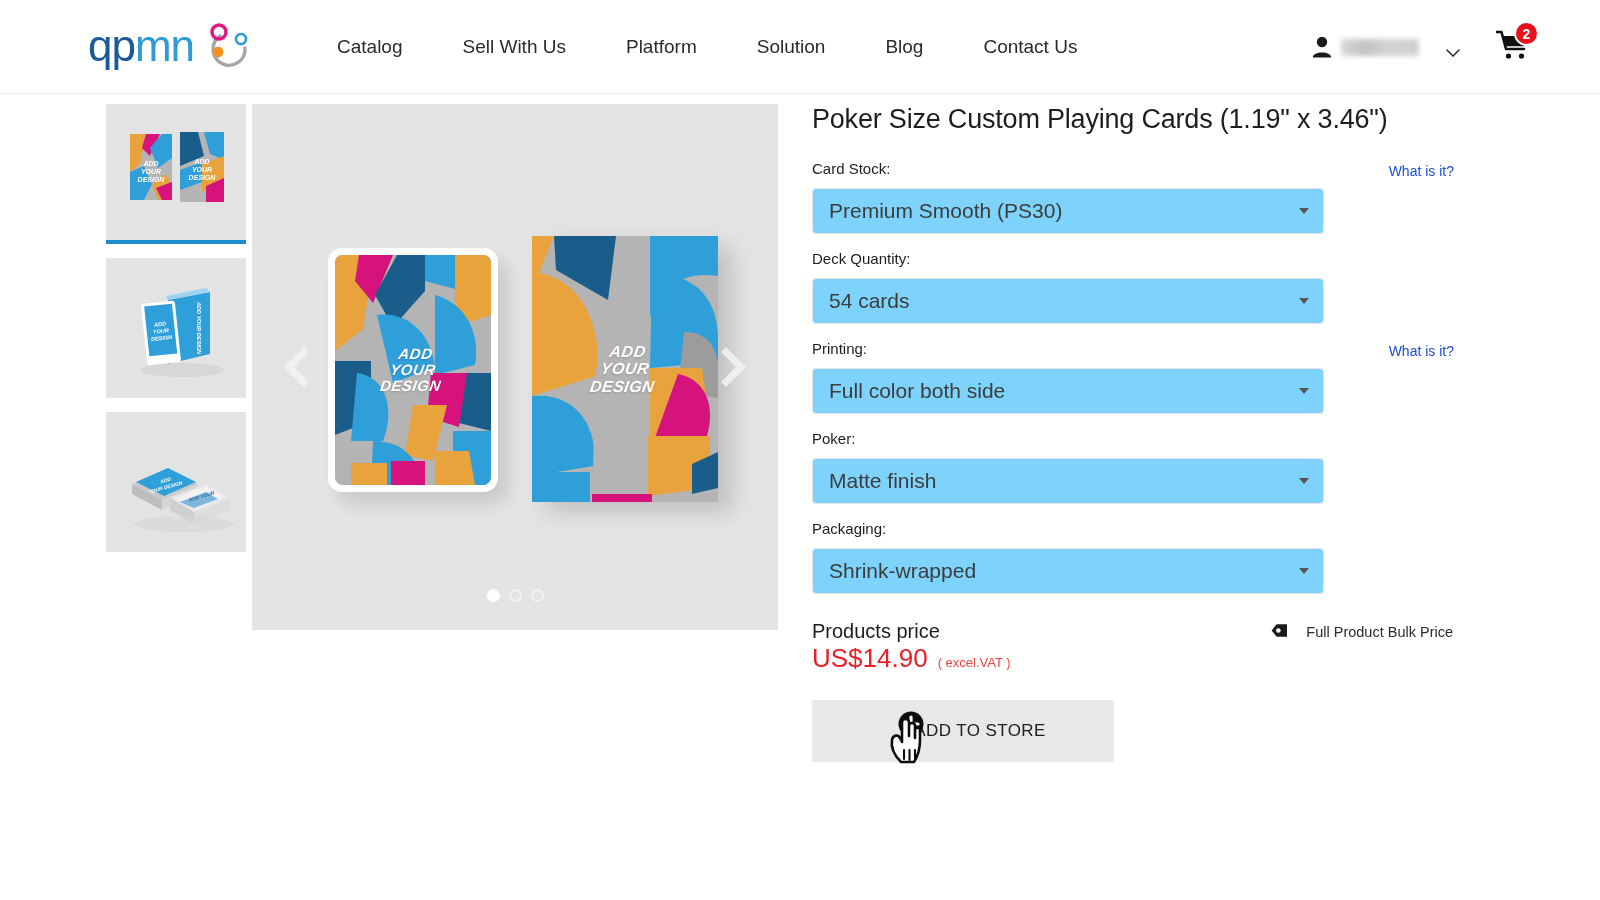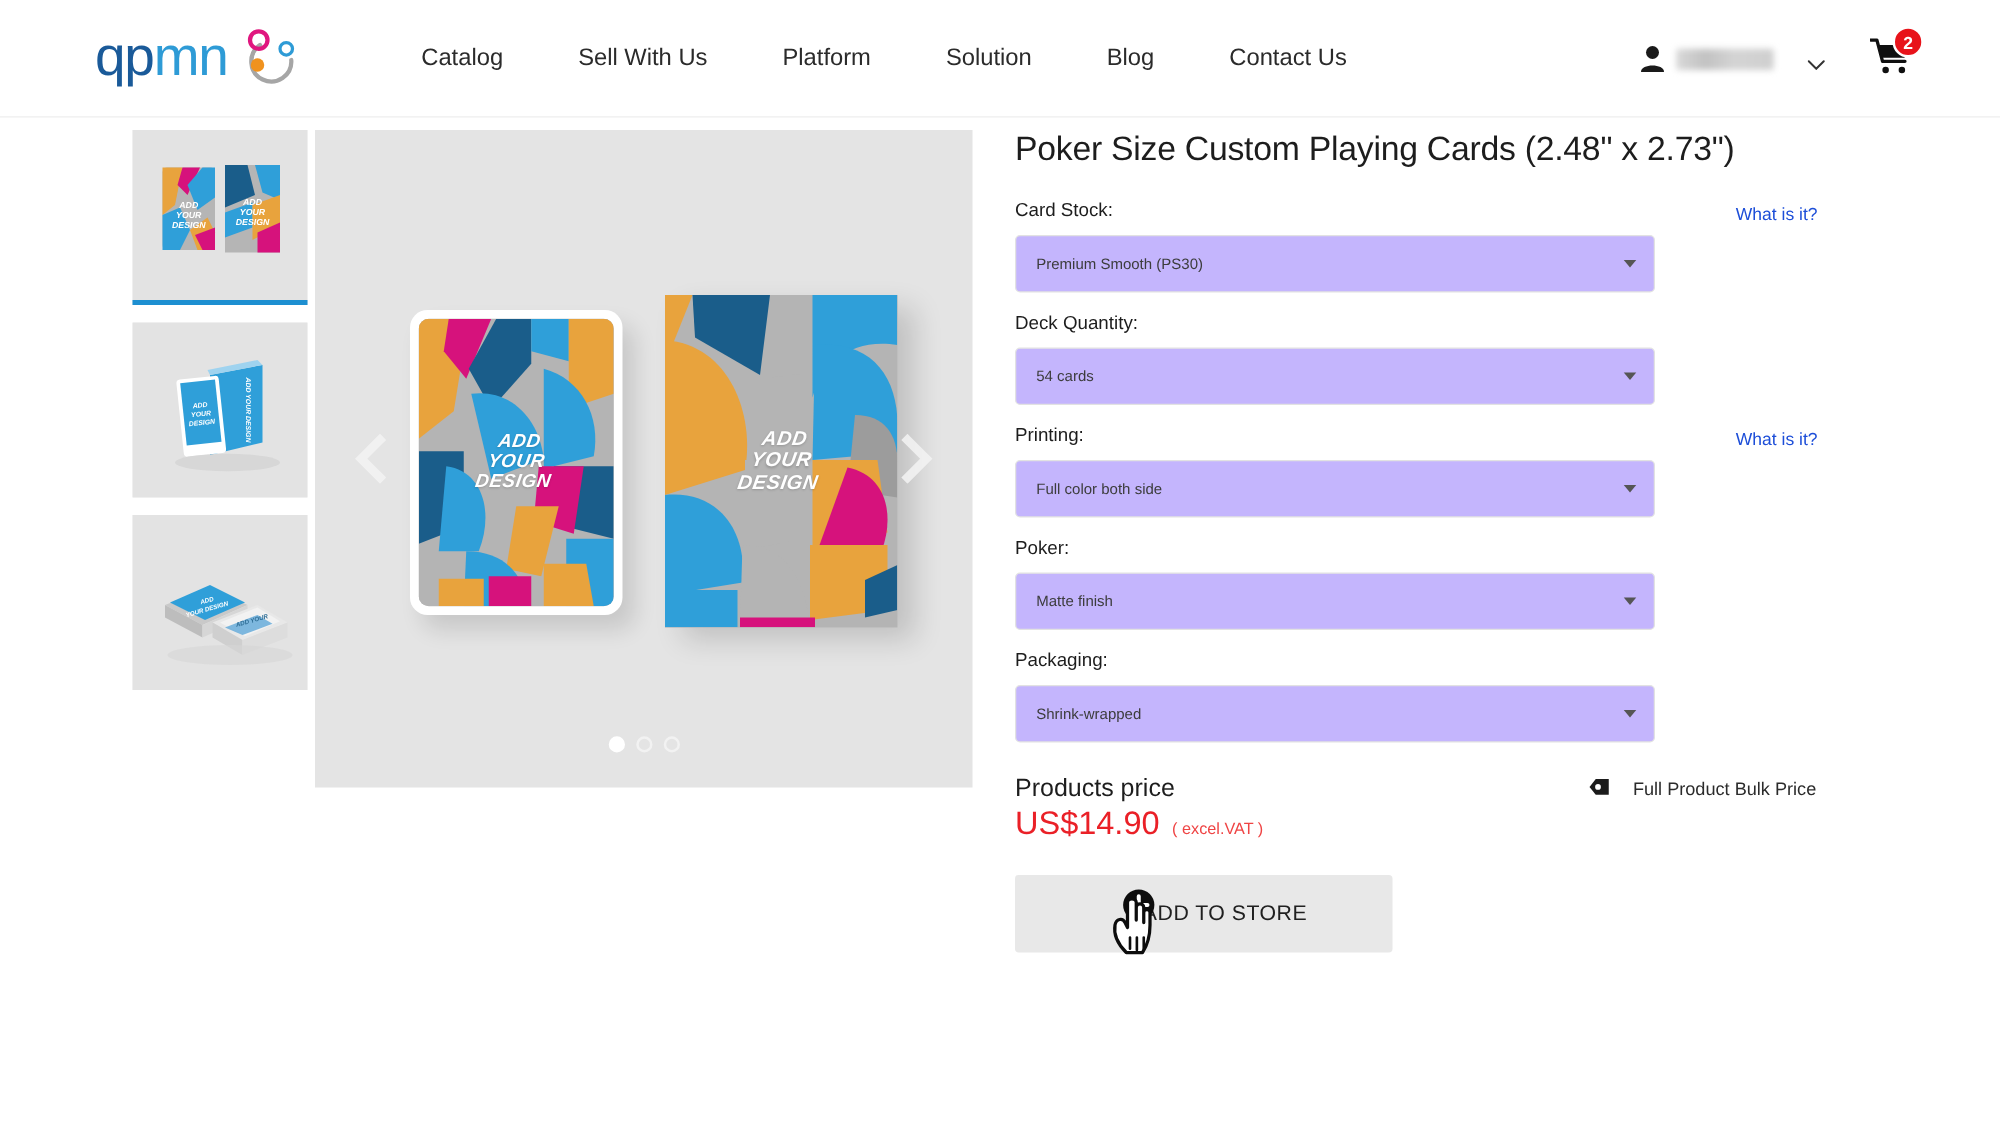--- a/index.html
+++ b/index.html
@@ -17,21 +17,21 @@
 
   
   .header {
     position: absolute; top: 0; left: 0;
     width: 1600px; height: 94px;
     background: #ffffff;
     border-bottom: 1px solid #eeeeee;
     display: flex; align-items: center;
   }
   .logo {
-    position: absolute; left: 76px; top: 22px;
+    position: absolute; left: 88px; top: 22px;
     display: flex; align-items: center; gap: 6px;
   }
   .logo-text {
     font-size: 44px; font-weight: 400; letter-spacing: -1px;
     line-height: 1;
   }
   .logo-qp { color: #1a5a99; }
   .logo-mn { color: #2e9bd6; }
   .logo-mark {
     position: relative; width: 48px; height: 48px; margin-left: 4px;
@@ -165,24 +165,24 @@
     font-size: 15px; color: #1d1d1d; margin-bottom: 11px;
   }
   .what-is-it {
     font-size: 14px; color: #1d4ed8; text-decoration: none; cursor: pointer;
     position: absolute; right: 18px; top: 3px; text-align: center;
   }
   .select {
     position: relative;
     width: 512px; height: 46px;
     border: 1px solid #e2e2e2; border-radius: 4px;
-    background: #c4b5fd;
+    background: #7dd3fc;
     display: flex; align-items: center;
     padding: 0 16px;
-    font-size: 12px; color: #3c3c3c;
+    font-size: 21px; color: #3c3c3c;
     cursor: pointer;
     margin-bottom: 16px;
   }
   .select .caret {
     position: absolute; right: 14px; top: 50%;
     transform: translateY(-50%);
     width: 0; height: 0;
     border-left: 5px solid transparent;
     border-right: 5px solid transparent;
     border-top: 6px solid #555;
@@ -422,21 +422,21 @@
 
     <div class="dots">
       <span class="dot active"></span>
       <span class="dot"></span>
       <span class="dot"></span>
     </div>
   </div>
 
   <div class="panel">
 
-    <div class="product-title">Poker Size Custom Playing Cards (2.48" x 2.73")</div>
+    <div class="product-title">Poker Size Custom Playing Cards (1.19" x 3.46")</div>
 
     <div class="opt-row">
       <div class="opt-label">Card Stock:</div>
       <a class="what-is-it" href="#">What is it?</a>
     </div>
     <div class="select">
       <span>Premium Smooth (PS30)</span>
       <span class="caret"></span>
     </div>
 

